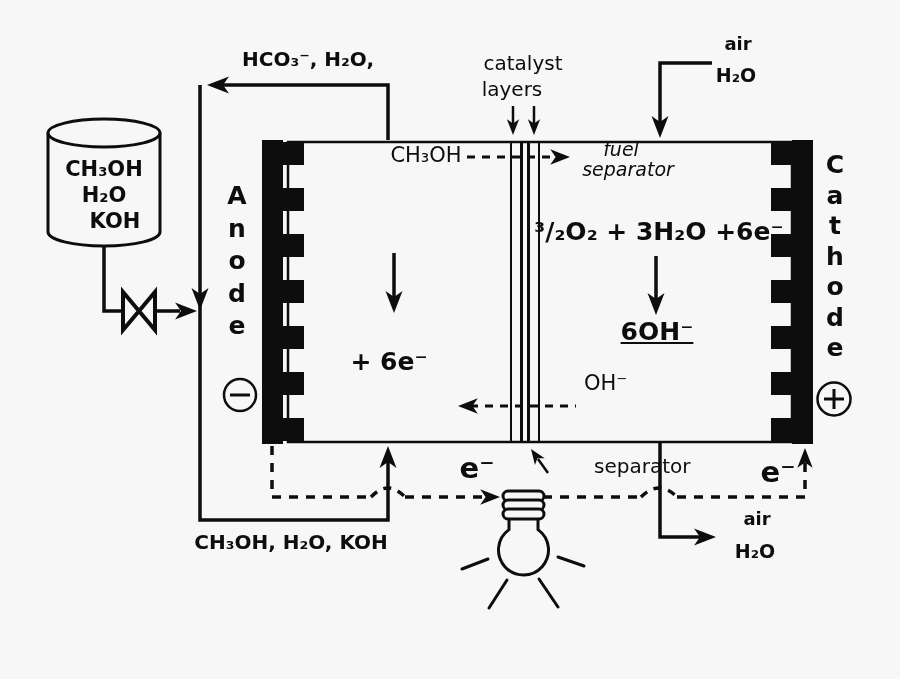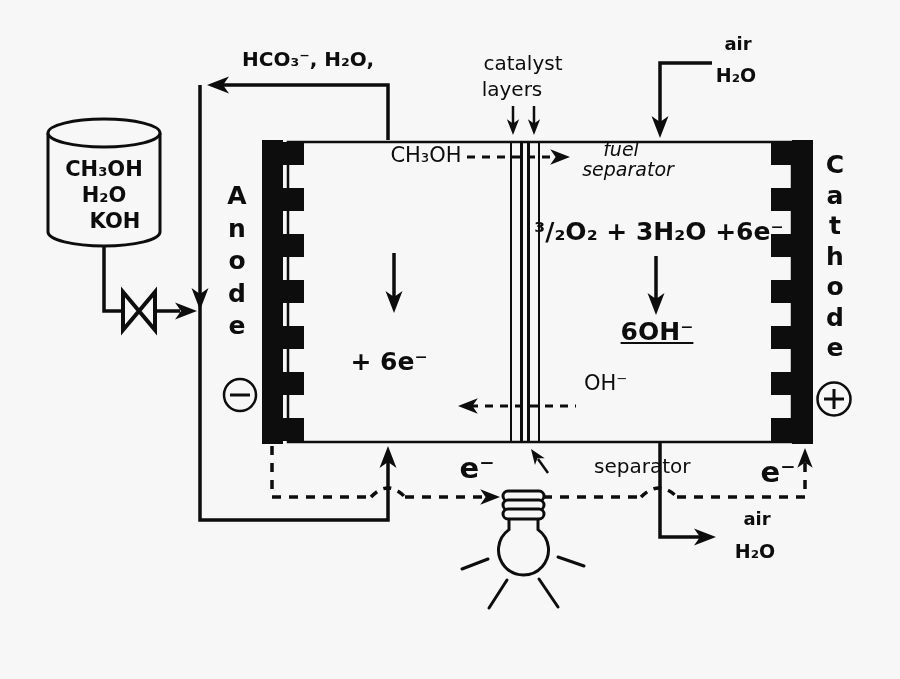--- a/index.html
+++ b/index.html
@@ -154,20 +154,21 @@
       </g>
 
     </g>
   </svg>
 
   <div class="txt ctr b f21" style="left:104px;top:158px;">CH₃OH</div>
   <div class="txt ctr b f21" style="left:104px;top:184px;">H₂O</div>
   <div class="txt ctr b f21" style="left:115px;top:210px;">KOH</div>
 
   <div class="txt ctr b f20" style="left:308px;top:49px;">HCO₃⁻, H₂O,</div>
+  <div class="txt ctr b f20" style="left:291px;top:532px;">CH₃OH, H₂O, KOH</div>
 
   <div class="txt b f25 vert" style="left:222px;top:180px;line-height:32.5px;">A
 n
 o
 d
 e</div>
   <div class="txt b f25 vert" style="left:820px;top:150px;line-height:30.5px;">C
 a
 t
 h

